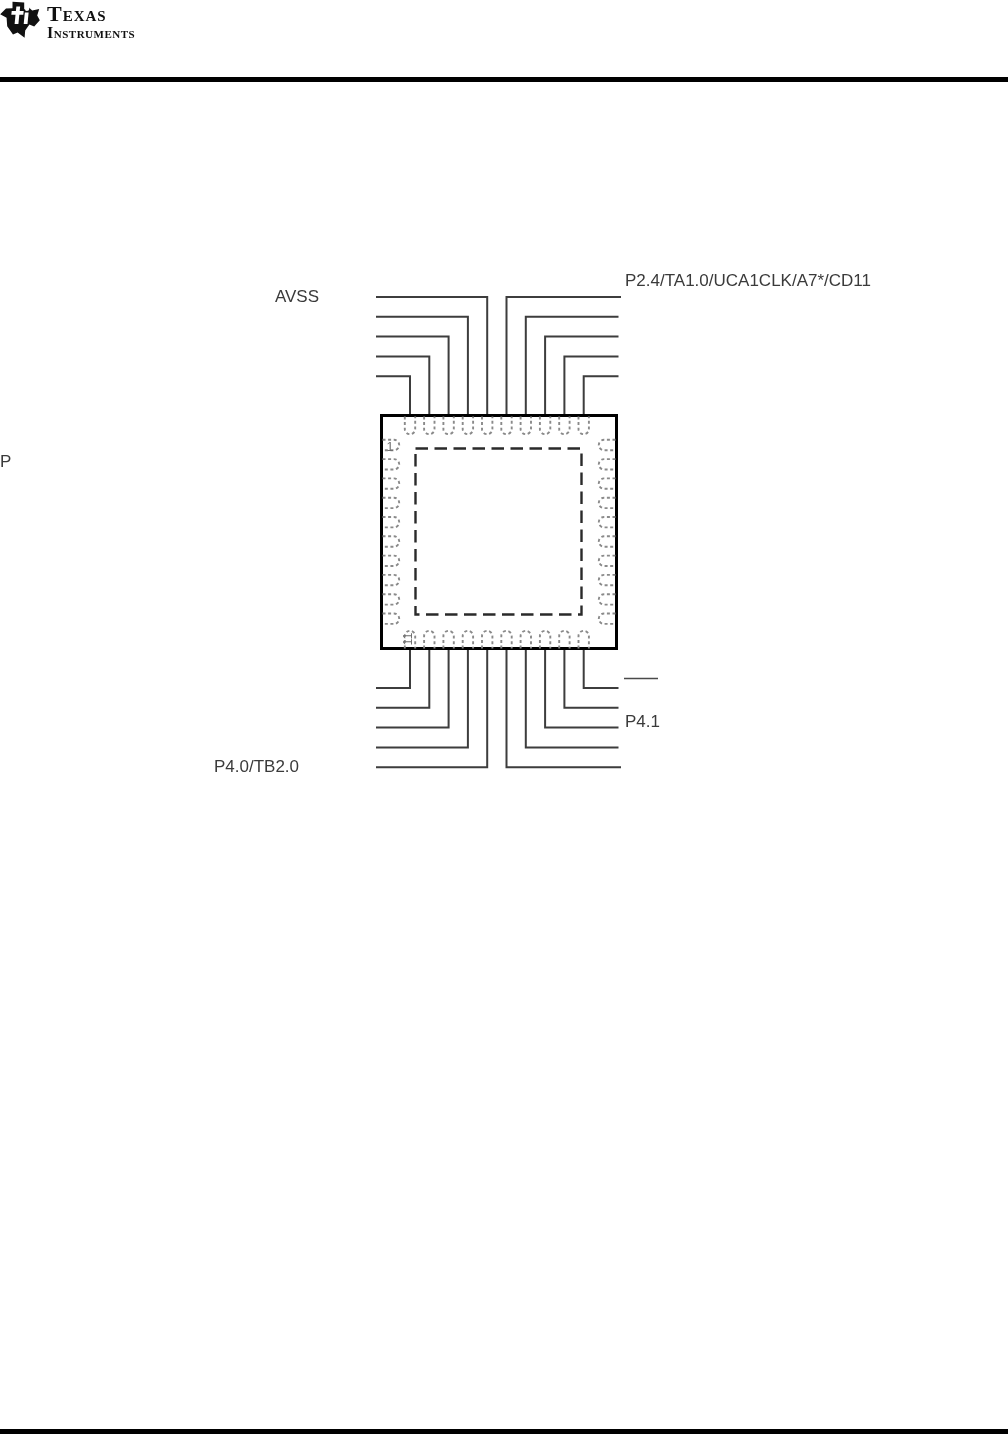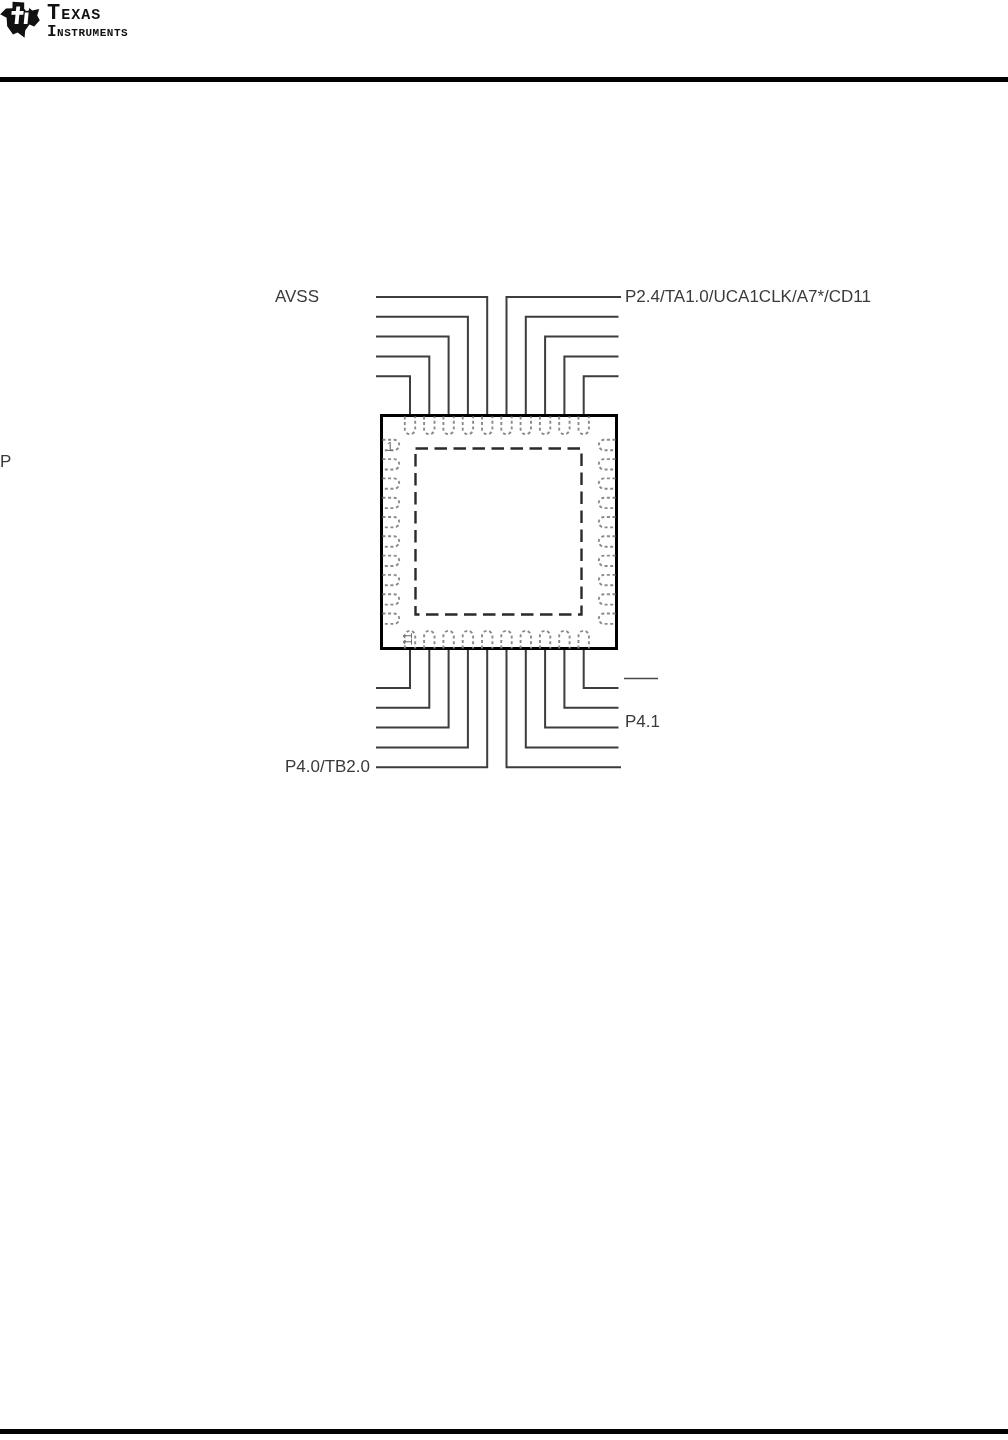--- a/index.html
+++ b/index.html
@@ -6,31 +6,31 @@
   .page{position:relative;width:1008px;height:1440px;background:#fff;overflow:hidden;
         font-family:"Liberation Sans",sans-serif;}
   .rule{position:absolute;left:0;width:1008px;background:#000;}
   .rule-top{top:77px;height:5px;}
   .rule-bottom{top:1429px;height:5px;}
 
   
   .logo{position:absolute;left:0;top:0;width:260px;height:60px;}
   .logo-icon{position:absolute;left:0;top:1px;}
   .brand{position:absolute;left:47px;top:4px;color:#111;
-         font-family:Liberation Mono, monospace;font-weight:700;
+         font-family:Liberation Serif, serif;font-weight:700;
          font-variant:small-caps;line-height:19px;white-space:nowrap;}
   .brand-l1{font-size:22px;letter-spacing:1px;}
   .brand-l2{font-size:16px;letter-spacing:0.5px;}
 
   
   .pinout-svg{position:absolute;left:0;top:0;}
   .pin-label{position:absolute;font-size:17px;line-height:19px;color:#3a3a3a;white-space:nowrap;}
   .lbl-avss{left:222px;top:287px;width:150px;text-align:center;}
-  .lbl-p24{left:625px;top:287px;}
-  .lbl-p40{left:220px;top:757px;width:150px;text-align:right;}
+  .lbl-p24{left:625px;top:271px;}
+  .lbl-p40{left:214px;top:757px;width:150px;}
   .lbl-p41{left:625px;top:712px;}
   .lbl-pfrag{left:0px;top:452px;}
 </style>
 </head>
 <body>
 
 <div class="page">
 
   <div class="logo">
     <svg class="logo-icon" width="41" height="38" viewBox="0 0 41 38">

